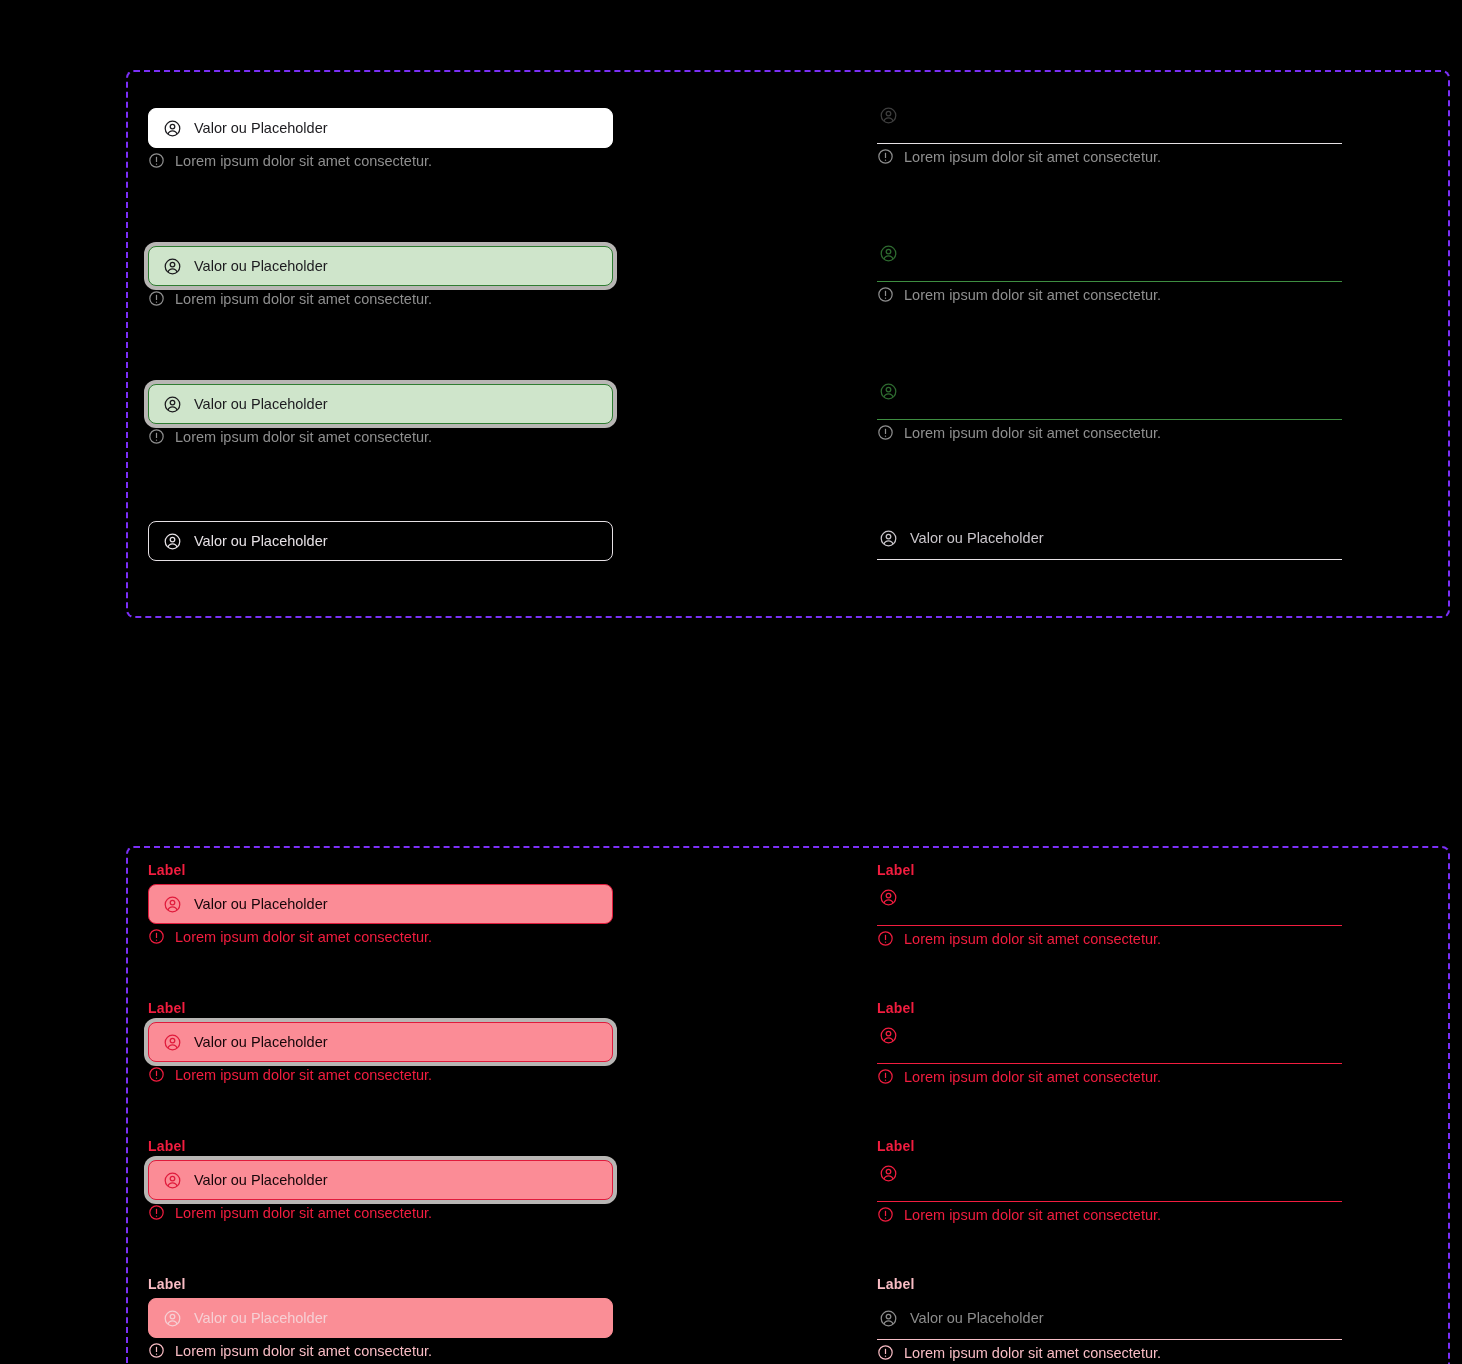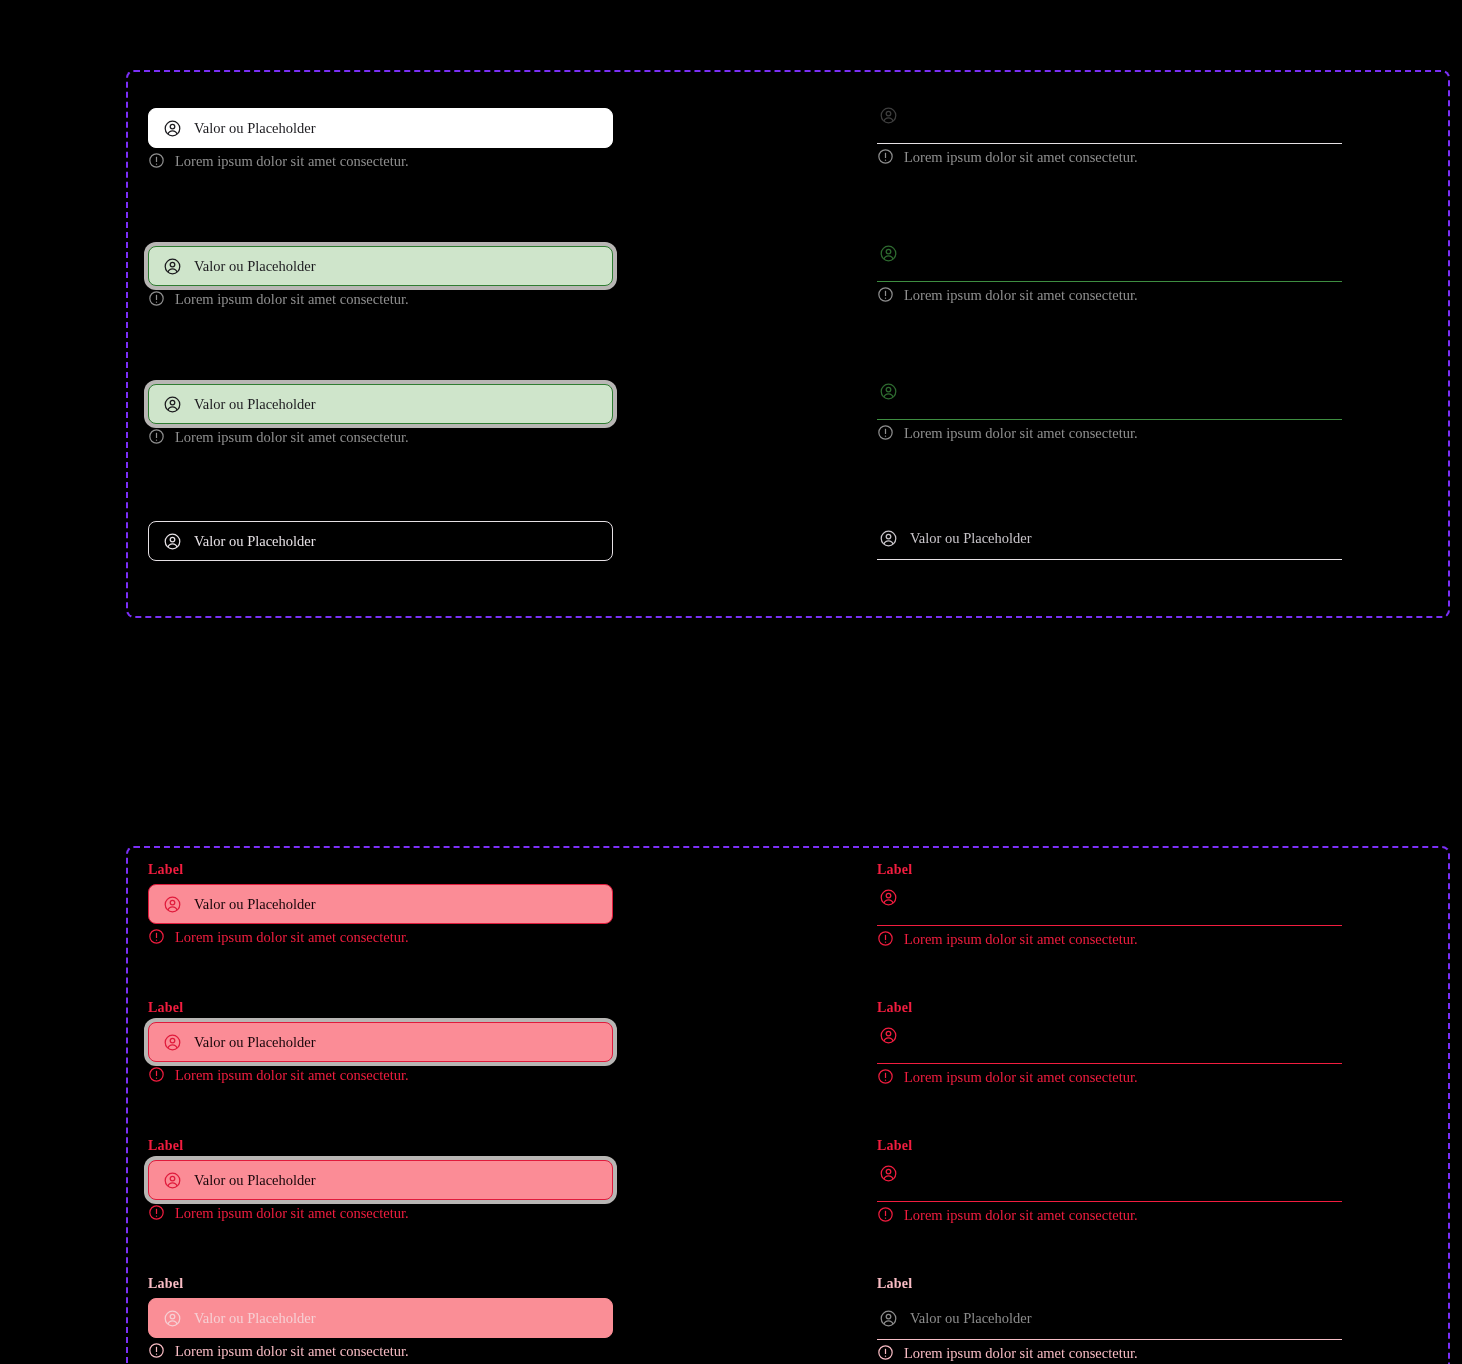--- a/index.html
+++ b/index.html
@@ -19,21 +19,21 @@
     border-radius: 8px;
   }
   #frame-top    { left: 126px; top: 70px;  width: 1324px; height: 548px; }
   #frame-bottom { left: 126px; top: 846px; width: 1324px; height: 549px; }
 
   
   .col { position: absolute; }
   .col-left  { left: 20px;  width: 600px; }
   .col-right { left: 749px; width: 600px; }
 
-  .field { position: absolute; width: 465px; font-family: Liberation Serif, serif; }
+  .field { position: absolute; width: 465px; }
 
   
   .field-label {
     font-size: 14px;
     font-weight: bold;
     letter-spacing: .2px;
     margin-bottom: 6px;
     line-height: 16px;
   }
   .lbl-error    { color: #F21D3F; }

